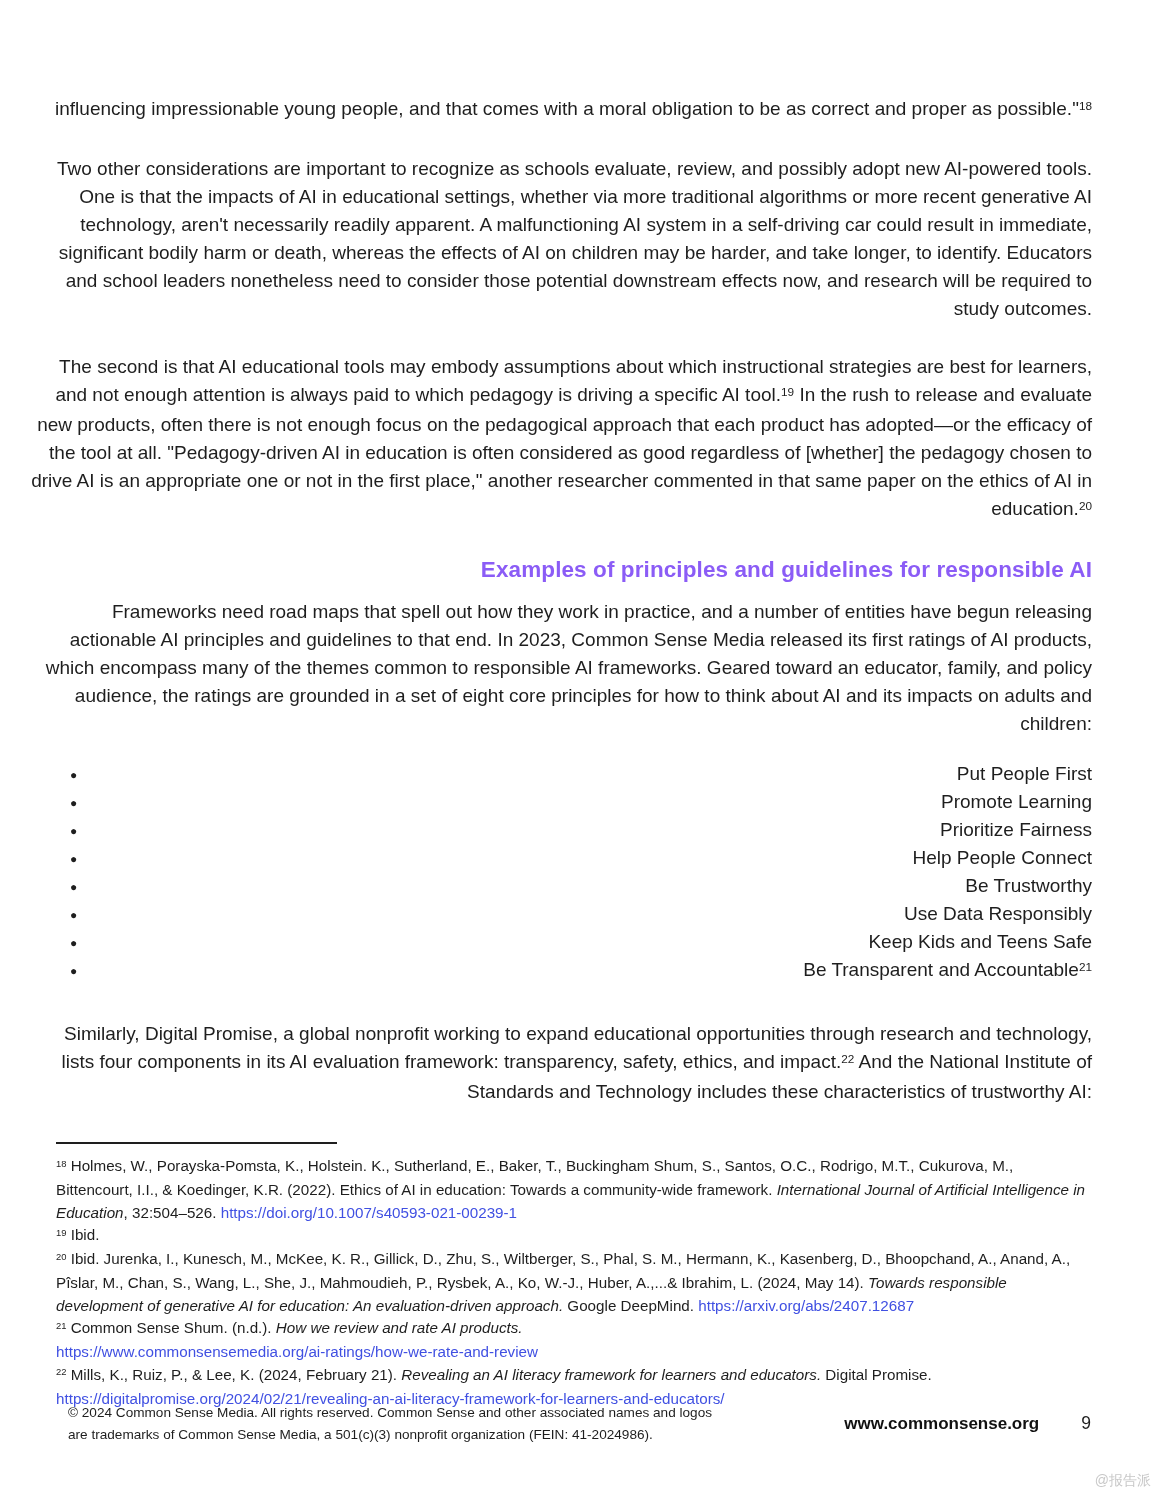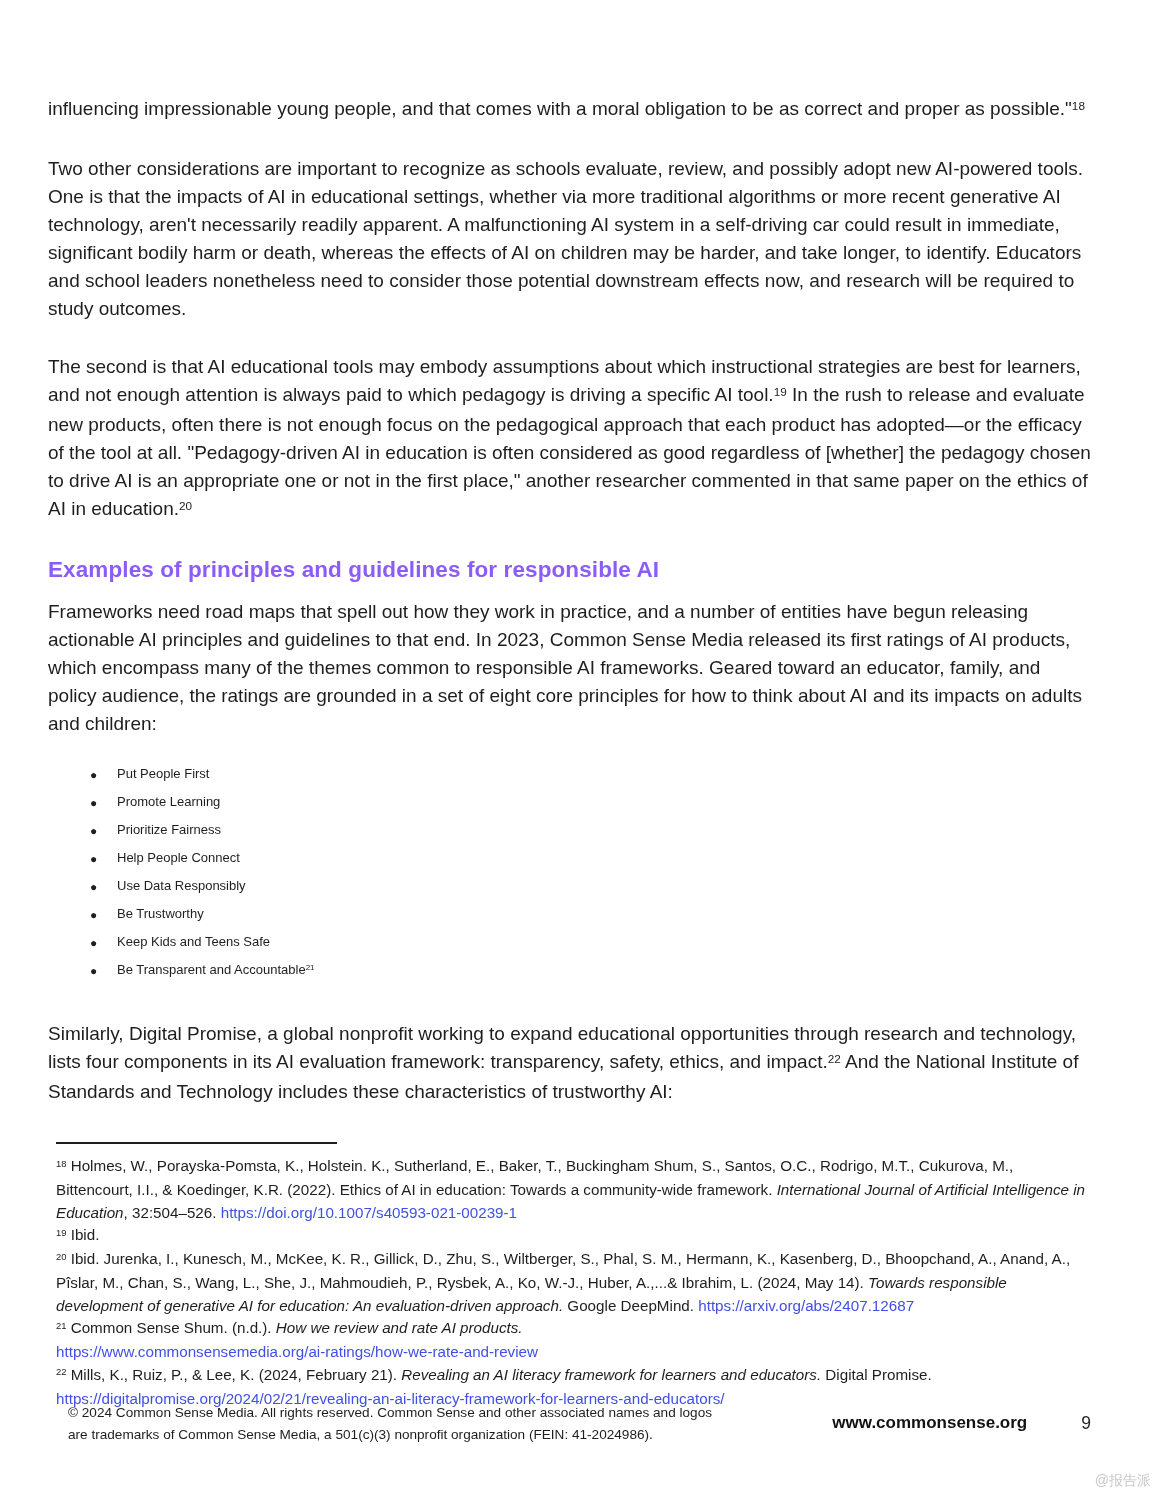--- a/index.html
+++ b/index.html
@@ -4,36 +4,36 @@
 <style>
   html, body { margin:0; padding:0; background:#ffffff; }
   .page {
     position:relative;
     width:1159px; height:1500px;
     background:#ffffff;
     overflow:hidden;
     font-family:"Liberation Sans", sans-serif;
     color:var(--text, #1e1e1e);
   }
-  .content { padding:95px 67px 0 48px; }
+  .content { padding:95px 67px 0 28px;text-align:right; }
   p.body {
     font-size:19px; line-height:28px;
     margin:0 0 30px 0;
   }
   h2.section {
     font-size:22.5px; font-weight:bold;
     margin:32px 0 15px 0;
     color:#8b5cf6;
     letter-spacing:0.1px;
   }
   ul.principles {
     list-style:none;
     margin:22px 0 0 0;
     padding:0 0 0 69px;
-    font-size:13px; line-height:28px;
+    font-size:19px; line-height:28px;
   }
   ul.principles li { position:relative; }
   ul.principles li::before {
     content:"●";
     position:absolute; left:-27px; top:1px;
     font-size:12px;
   }
   p.after-list { margin-top:34px; margin-bottom:8px; }
   .seg-sup  { font-size:0.62em; position:relative; top:-0.45em; }
   .seg-italic { font-style:italic; }
@@ -49,21 +49,21 @@
   }
   p.footnote {
     font-size:15.2px; line-height:22.3px;
     margin:0;
   }
   .footer {
     position:absolute; left:68px; right:68px; top:1402px;
     display:flex; align-items:center; justify-content:space-between;
   }
   .footer-left { font-size:13.6px; line-height:21.5px; }
-  .footer-right { display:flex; align-items:flex-start; gap:54px; }
+  .footer-right { display:flex; align-items:center; gap:42px; }
   .site { font-weight:bold; font-size:17px; color:#111111; }
   .page-num { font-size:17.5px; }
   .watermark {
     position:absolute; right:8px; top:1472px;
     font-size:14px;
     color:var(--watermark, #c8c8c8);
   }
 </style>
 </head>
 <body>
@@ -73,22 +73,22 @@
     <p class="body"><span>influencing impressionable young people, and that comes with a moral obligation to be as correct and proper as possible."</span><span class="seg-sup">18</span></p>
     <p class="body"><span>Two other considerations are important to recognize as schools evaluate, review, and possibly adopt new AI-powered tools. One is that the impacts of AI in educational settings, whether via more traditional algorithms or more recent generative AI technology, aren't necessarily readily apparent. A malfunctioning AI system in a self-driving car could result in immediate, significant bodily harm or death, whereas the effects of AI on children may be harder, and take longer, to identify. Educators and school leaders nonetheless need to consider those potential downstream effects now, and research will be required to study outcomes.</span></p>
     <p class="body"><span>The second is that AI educational tools may embody assumptions about which instructional strategies are best for learners, and not enough attention is always paid to which pedagogy is driving a specific AI tool.</span><span class="seg-sup">19</span><span> In the rush to release and evaluate new products, often there is not enough focus on the pedagogical approach that each product has adopted—or the efficacy of the tool at all. "Pedagogy-driven AI in education is often considered as good regardless of [whether] the pedagogy chosen to drive AI is an appropriate one or not in the first place," another researcher commented in that same paper on the ethics of AI in education.</span><span class="seg-sup">20</span></p>
     <h2 class="section">Examples of principles and guidelines for responsible AI</h2>
     <p class="body" style="margin-bottom:0;"><span>Frameworks need road maps that spell out how they work in practice, and a number of entities have begun releasing actionable AI principles and guidelines to that end. In 2023, Common Sense Media released its first ratings of AI products, which encompass many of the themes common to responsible AI frameworks. Geared toward an educator, family, and policy audience, the ratings are grounded in a set of eight core principles for how to think about AI and its impacts on adults and children:</span></p>
     <ul class="principles">
       <li><span>Put People First</span></li>
       <li><span>Promote Learning</span></li>
       <li><span>Prioritize Fairness</span></li>
       <li><span>Help People Connect</span></li>
+      <li><span>Be Trustworthy</span></li>
       <li><span>Use Data Responsibly</span></li>
-      <li><span>Be Trustworthy</span></li>
       <li><span>Keep Kids and Teens Safe</span></li>
       <li><span>Be Transparent and Accountable</span><span class="seg-sup">21</span></li>
     </ul>
     <p class="body after-list"><span>Similarly, Digital Promise, a global nonprofit working to expand educational opportunities through research and technology, lists four components in its AI evaluation framework: transparency, safety, ethics, and impact.</span><span class="seg-sup">22</span><span> And the National Institute of Standards and Technology includes these characteristics of trustworthy AI:</span></p>
   </div>
 
   <div class="footnotes">
     <div class="fn-rule"></div>
     <p class="footnote"><span class="seg-sup">18</span><span> Holmes, W., Porayska-Pomsta, K., Holstein. K., Sutherland, E., Baker, T., Buckingham Shum, S., Santos, O.C., Rodrigo, M.T., Cukurova, M., Bittencourt, I.I., &amp; Koedinger, K.R. (2022). Ethics of AI in education: Towards a community-wide framework. </span><span class="seg-italic">International Journal of Artificial Intelligence in Education</span><span>, 32:504–526. </span><span class="seg-link">https://doi.org/10.1007/s40593-021-00239-1</span></p>
     <p class="footnote"><span class="seg-sup">19</span><span> Ibid.</span></p>

